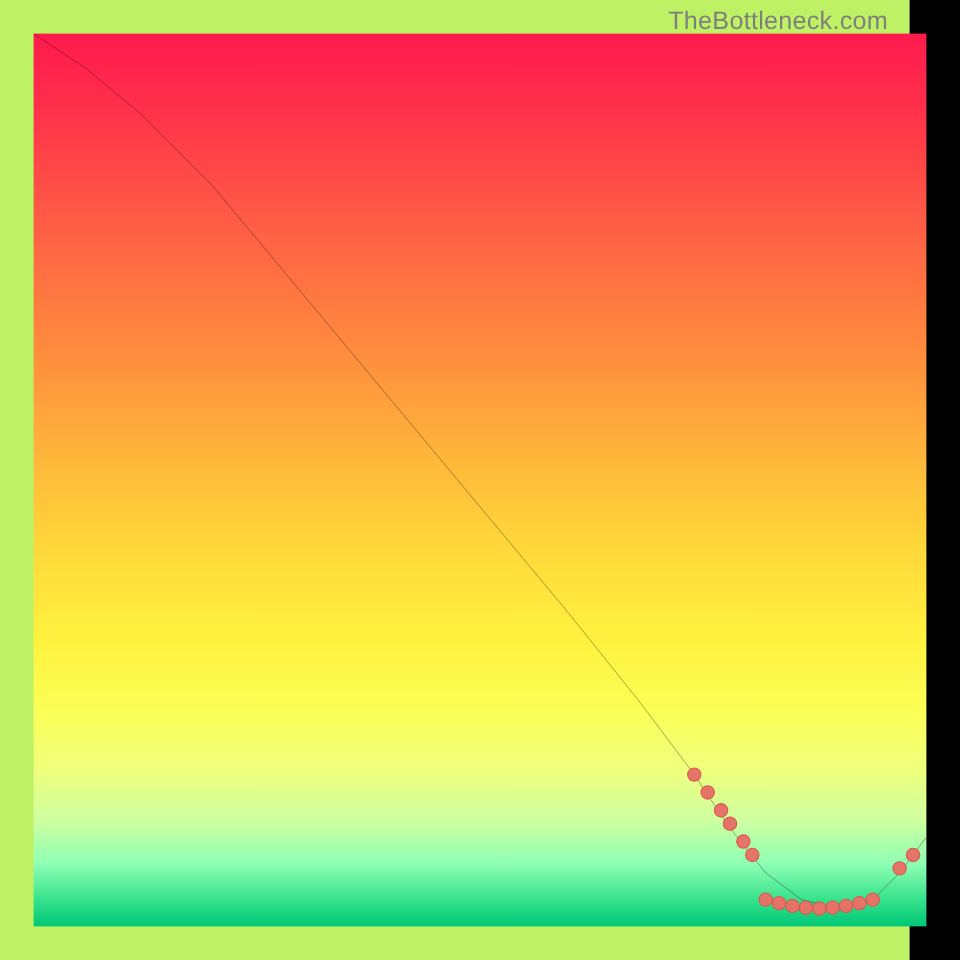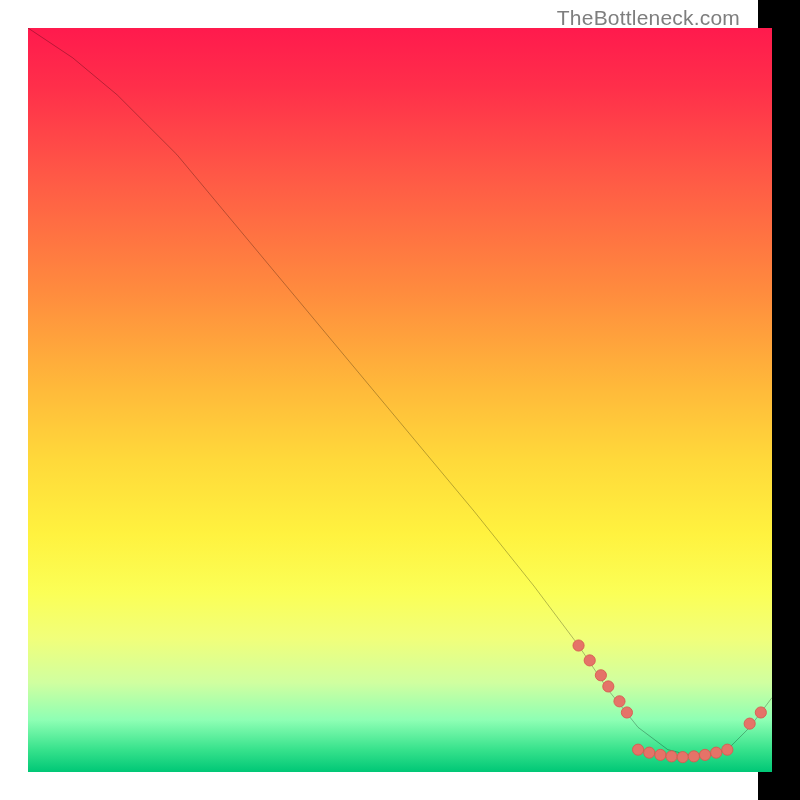--- a/index.html
+++ b/index.html
@@ -8,21 +8,21 @@
     width: 800px;
     height: 800px;
     background: #000;
     overflow: hidden;
     font-family: Arial, Helvetica, sans-serif;
   }
   .stage {
     position: relative;
     width: 758px;
     height: 800px;
-    background: #ffffff;
+    background: #bef264;
   }
   .plot-area {
     position: absolute;
     left: 28px;
     top: 28px;
     width: 744px;
     height: 744px;
     
     background: linear-gradient(
       to bottom,

